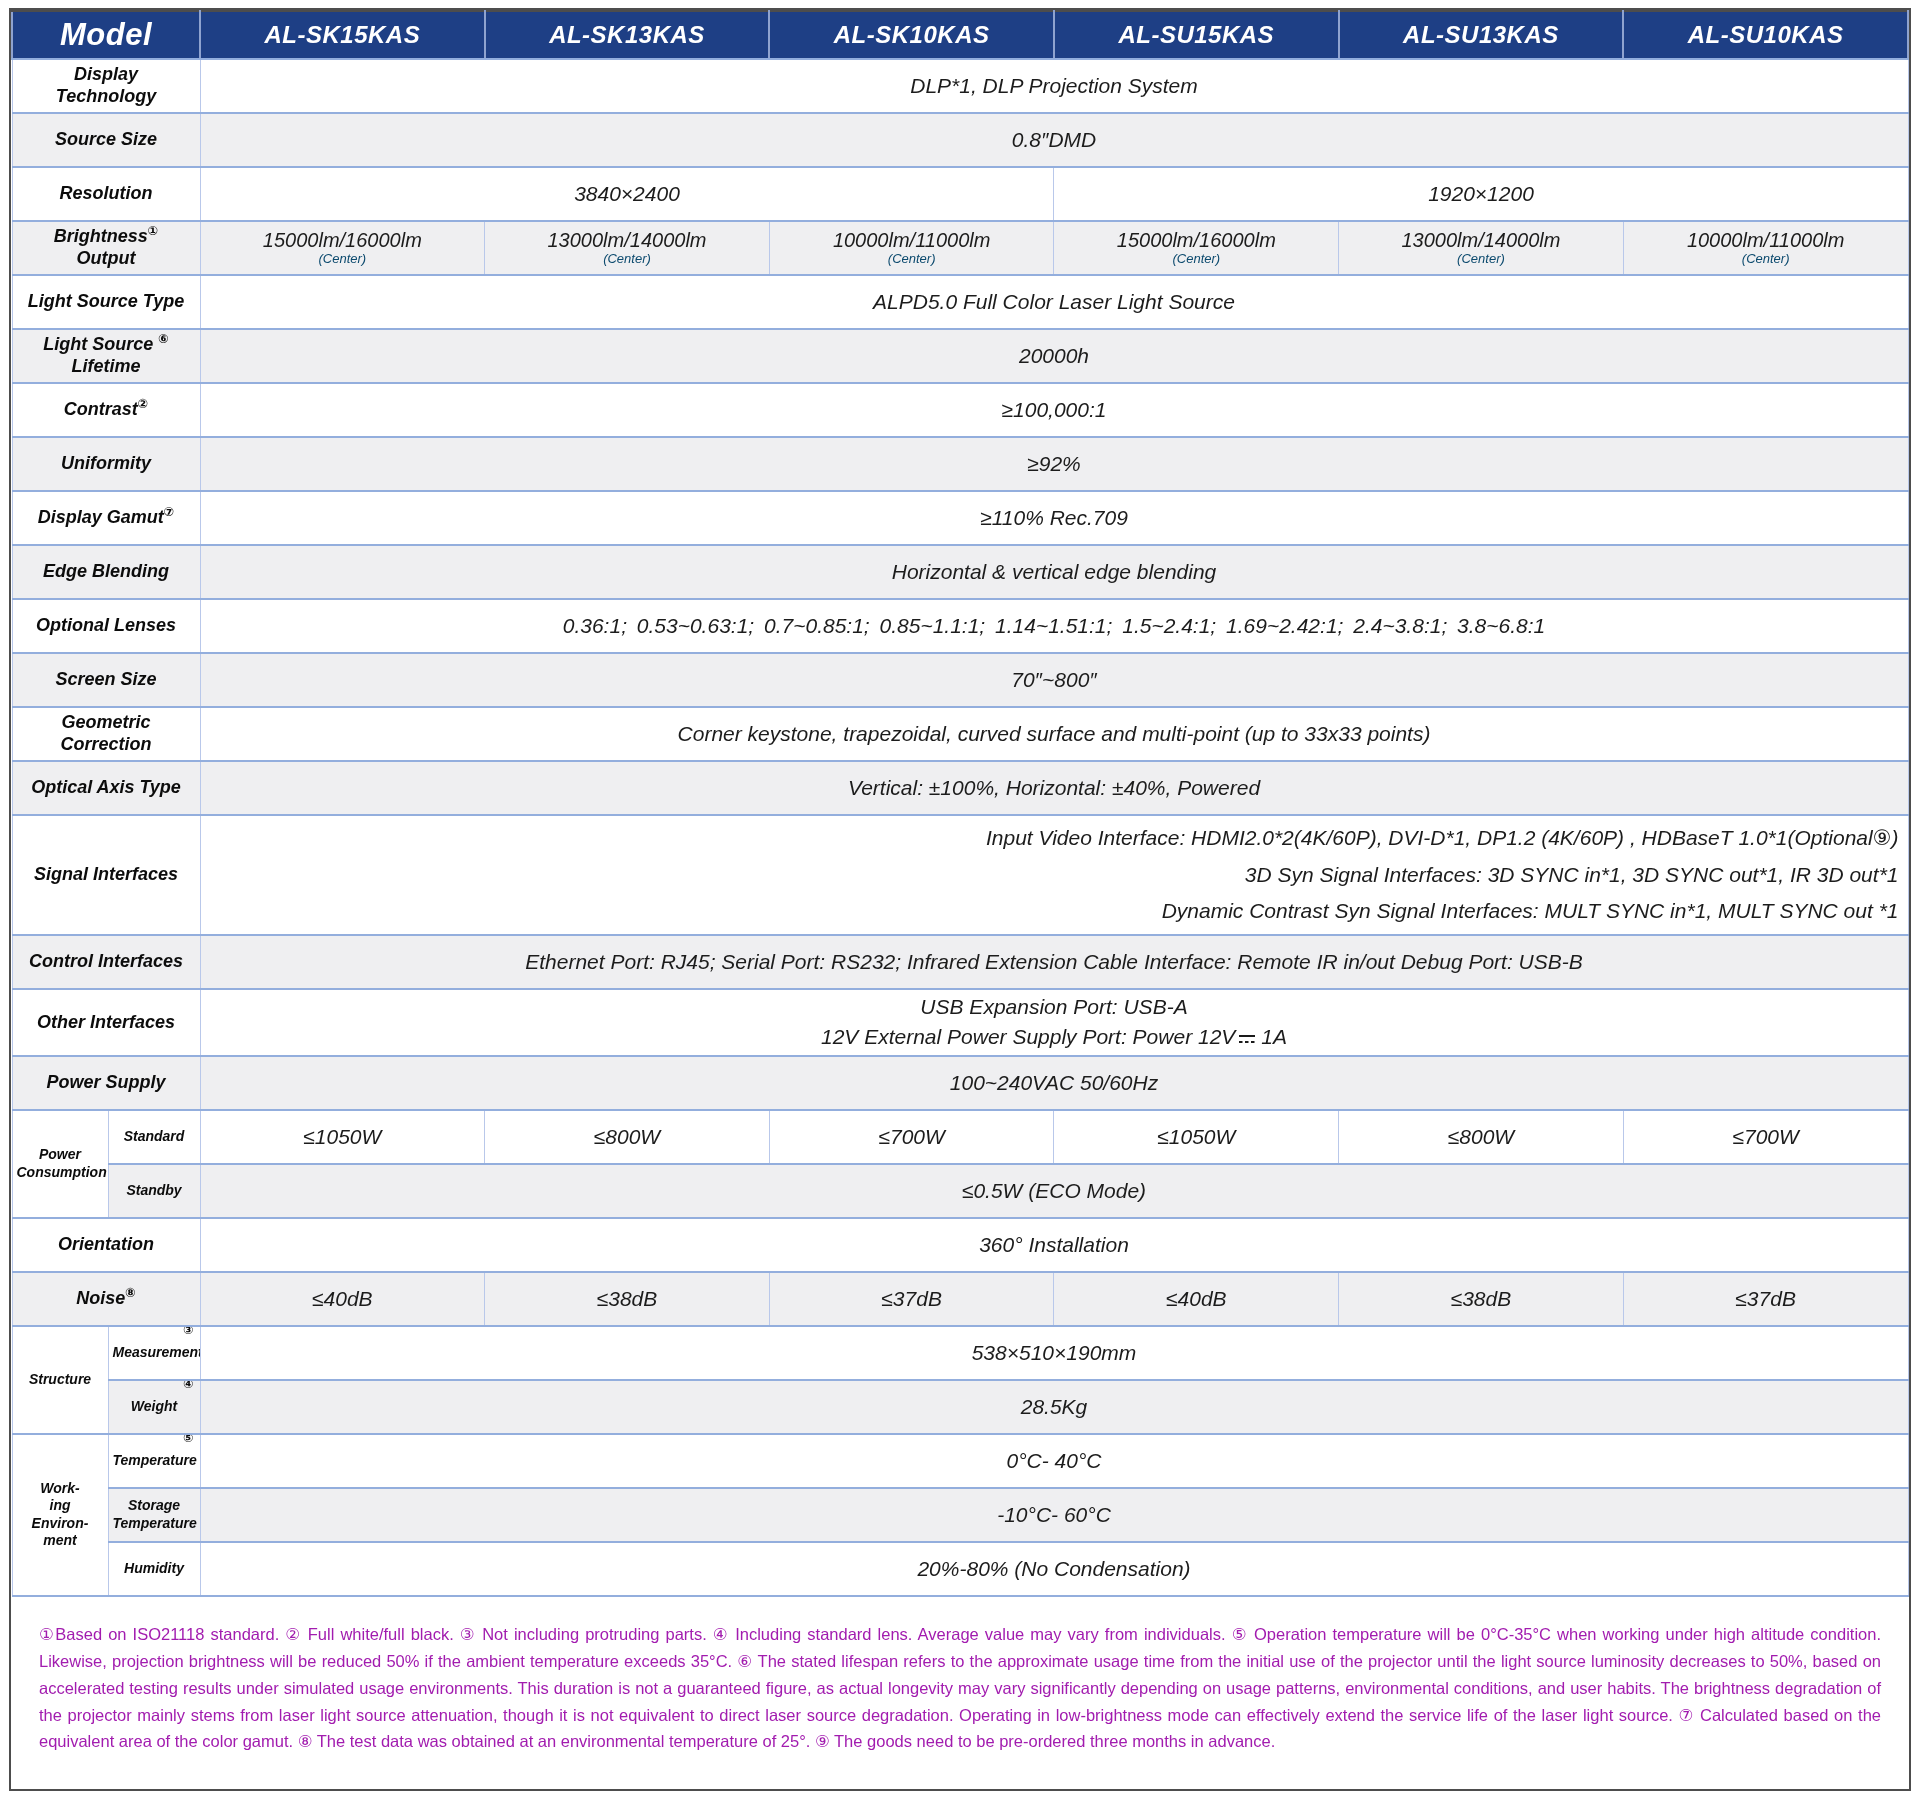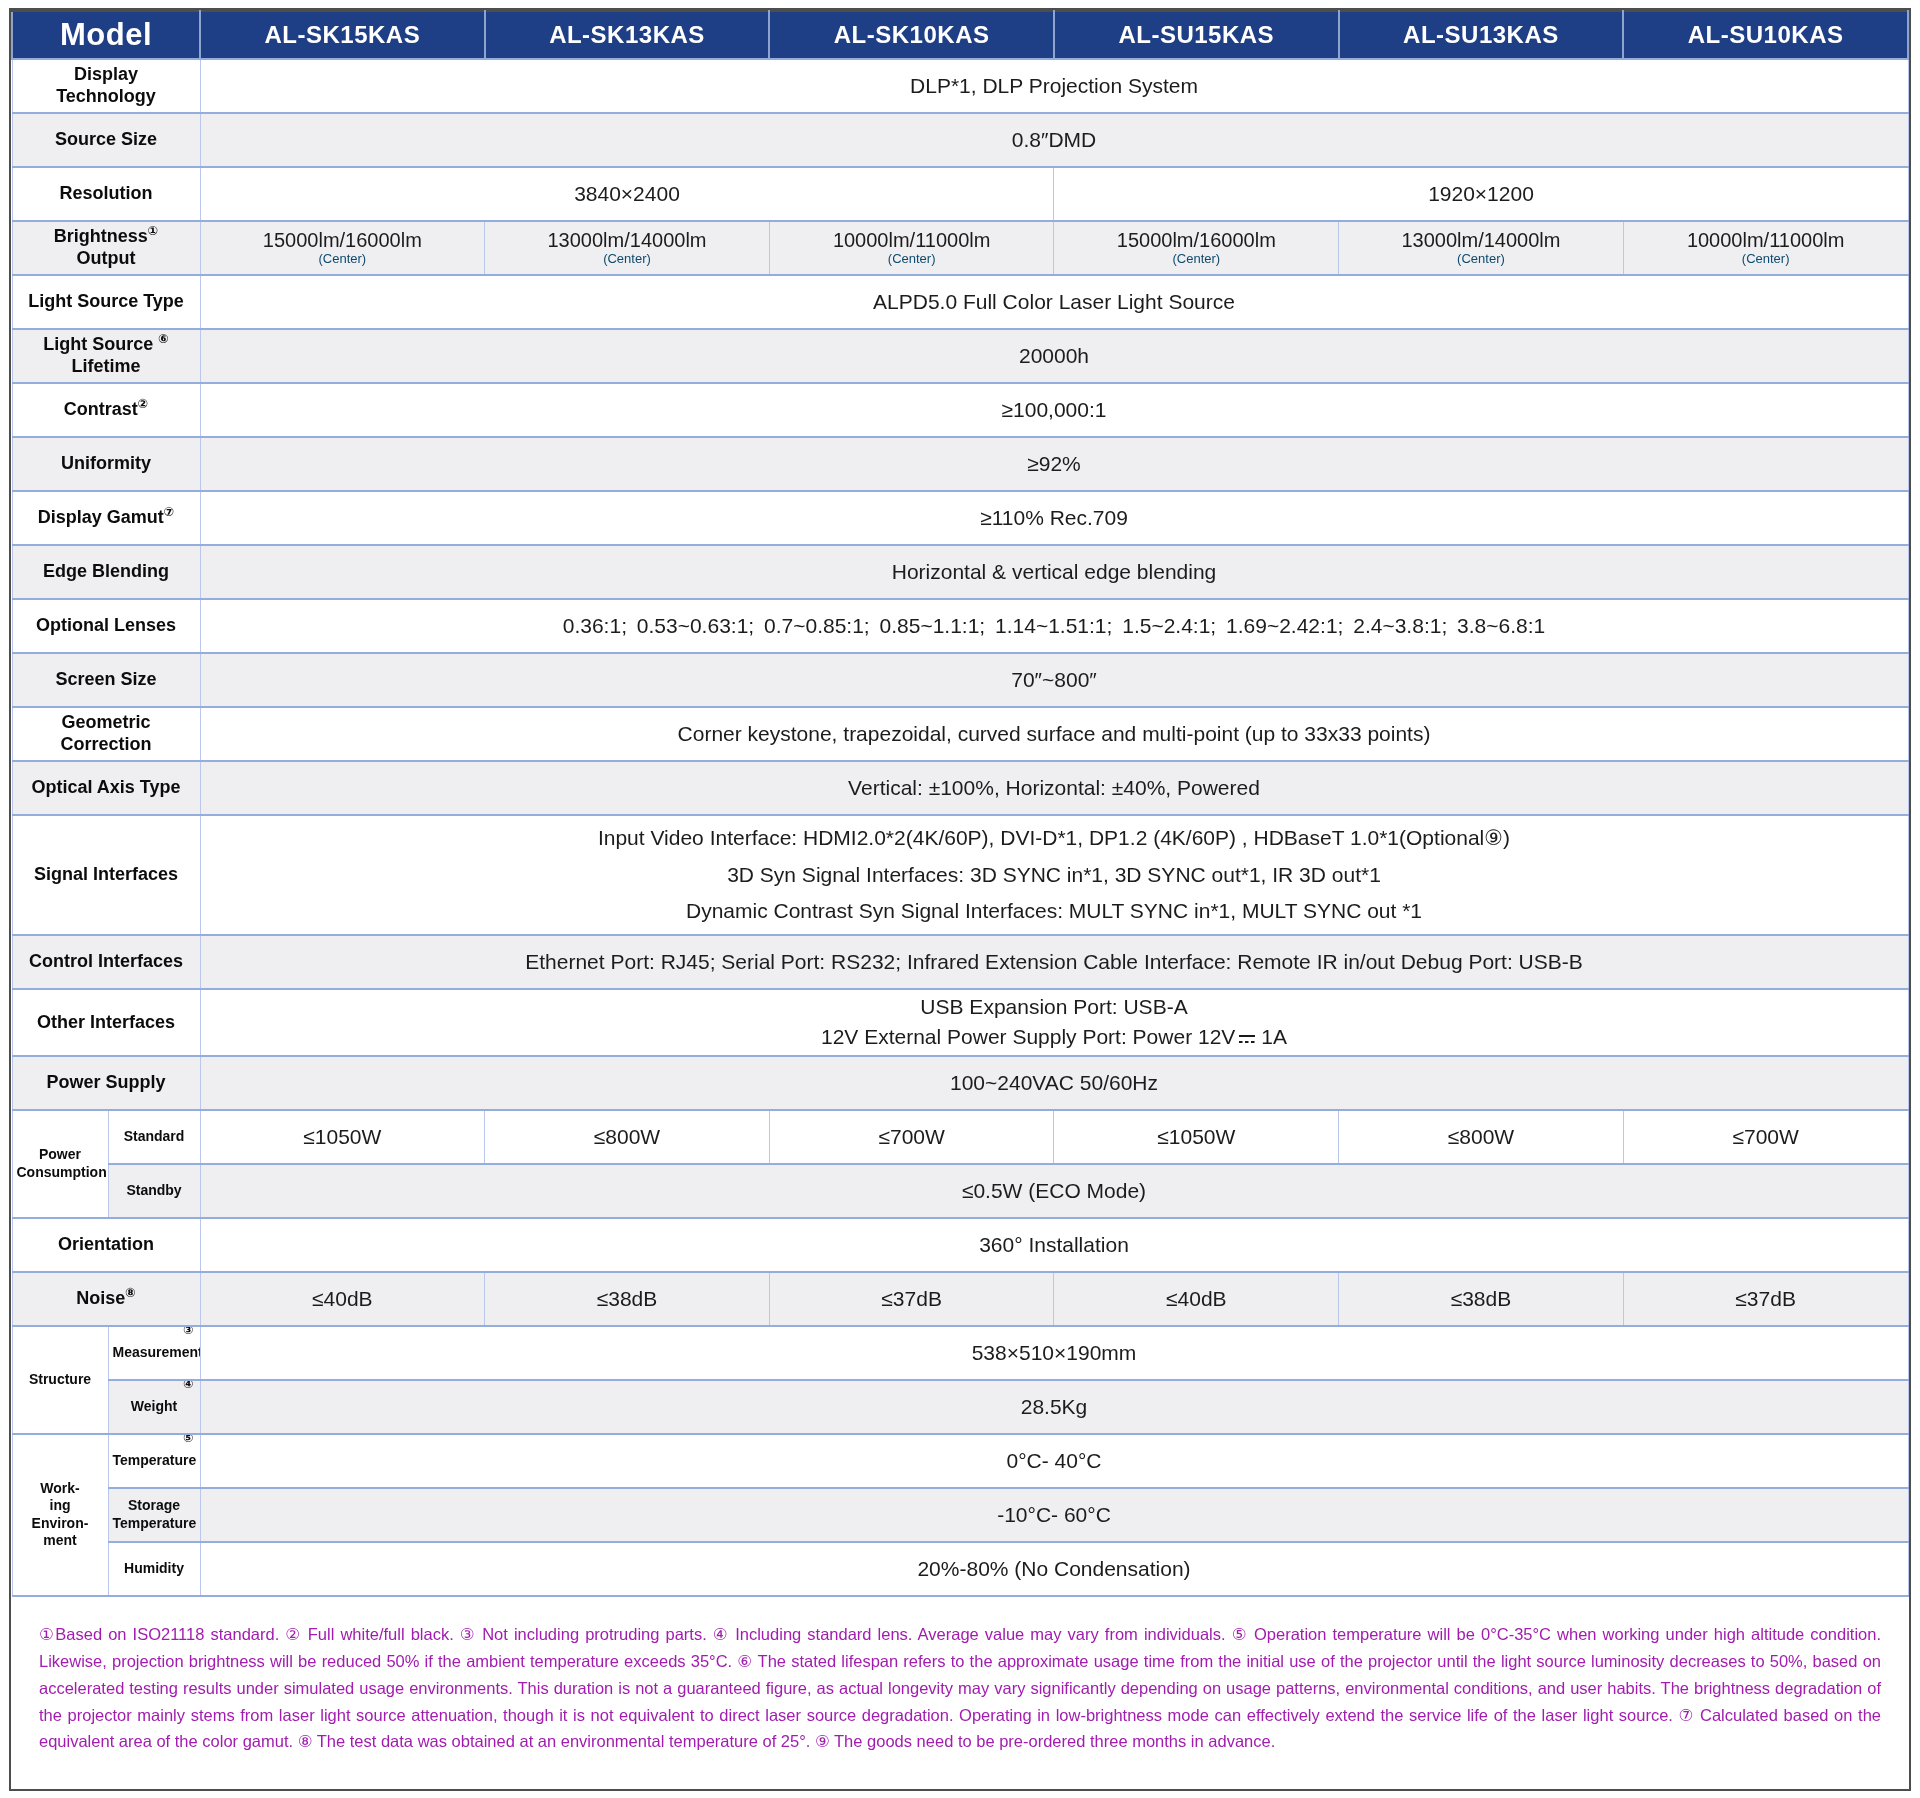--- a/index.html
+++ b/index.html
@@ -1,19 +1,19 @@
 <!DOCTYPE html>
 <html><head>
 <meta charset="utf-8">
 <style>
   html,body { margin:0; padding:0; background:#ffffff; }
   body { width:1920px; font-family:"Liberation Sans","DejaVu Sans",sans-serif; color:#1a1a1a; }
   .sheet { width:1898px; margin:8px auto 0 auto; border:2px solid #4d4d4d; background:#fff; }
 
-  table.spec { width:100%; border-collapse:collapse; table-layout:fixed; }
+  table.spec { width:100%; border-collapse:collapse; table-layout:fixed;font-style:italic; }
   .spec td, .spec th {
     border-top:2px solid #93aedd;
     border-bottom:2px solid #93aedd;
     border-left:1px solid #b9c8ea;
     border-right:1px solid #b9c8ea;
     overflow:hidden;
     vertical-align:middle;
   }
   .spec tr { height:54px; }
   tr.hdr { height:48px; }
@@ -58,21 +58,21 @@
   .wsp { word-spacing:4px; }
   sup.circ { font-size:12.5px; font-weight:bold; vertical-align:super; line-height:0; }
   td.supcell { position:relative; }
   sup.float { position:absolute; top:3px; right:6px; font-size:12px; }
 
   
   .bv { font-size:20px; line-height:1.15; }
   .bsub { font-size:13px; line-height:1.1; color:#0c4a6e; }
 
   
-  td.sig div { line-height:1.75; }
+  td.sig div { line-height:1.75;text-align:right; }
   td.oth div { line-height:1.45; }
   .dc { display:inline-block; margin:0 5px 0 3px; }
   .dc svg { vertical-align:-1px; }
 
   
   .foot {
     padding:24px 28px 34px 28px;
     font-size:16.5px;
     line-height:1.63;
     text-align:justify;

